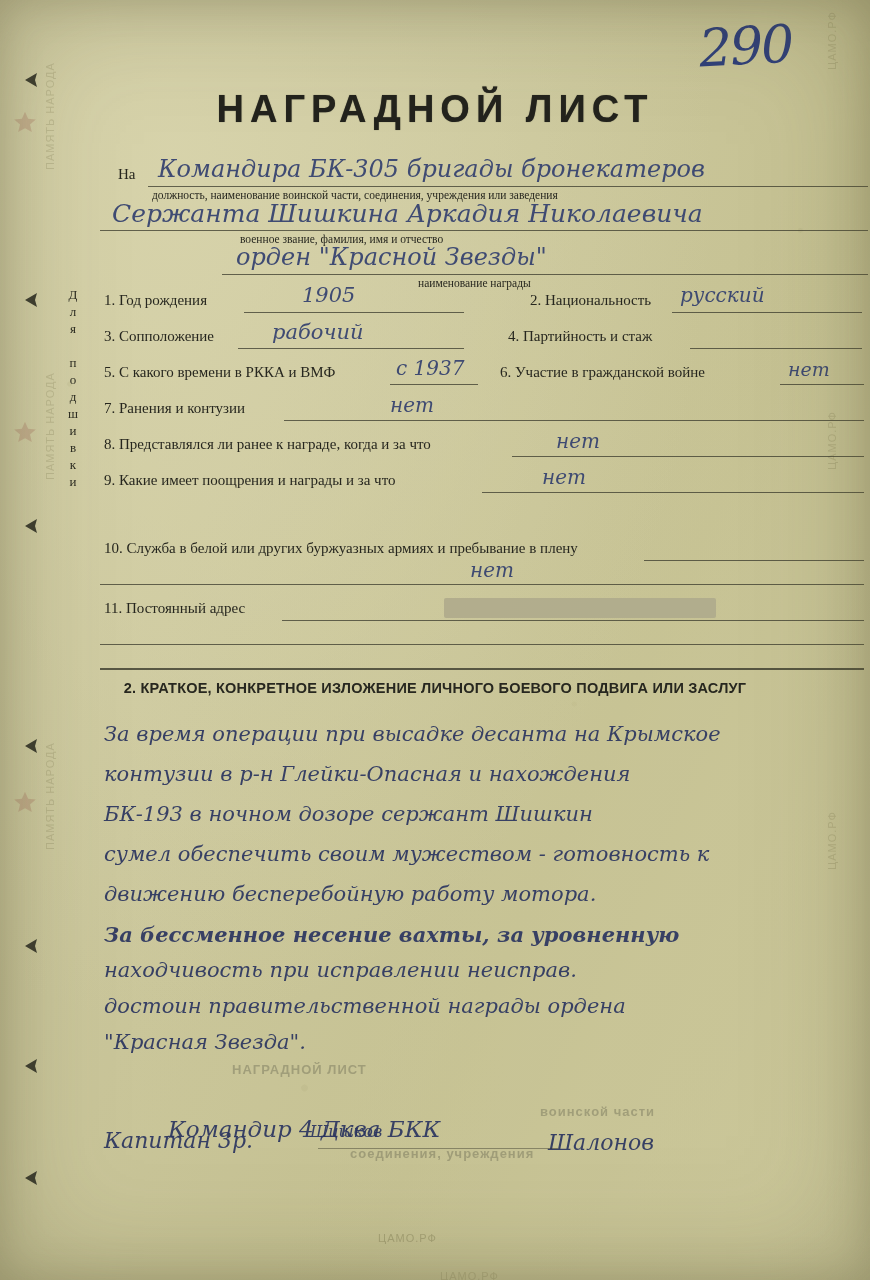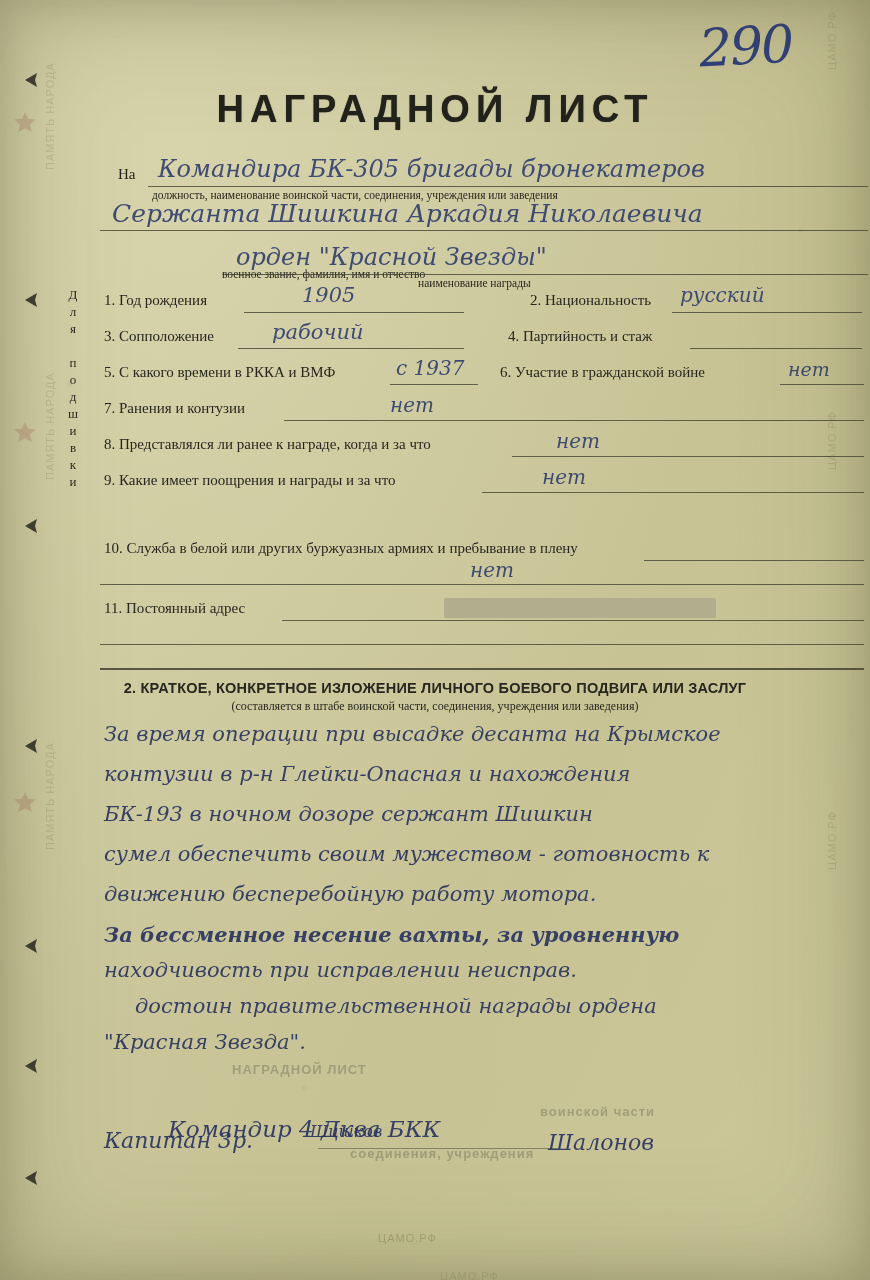--- a/index.html
+++ b/index.html
@@ -234,21 +234,21 @@
 
   <div class="title">НАГРАДНОЙ ЛИСТ</div>
 
   <div class="pr" style="left:118px; top:166px;">На</div>
   <div class="ln" style="left:148px; top:186px; width:720px;"></div>
   <div class="hw" style="left:158px; top:155px; font-size:24px;">Командира БК-305 бригады бронекатеров</div>
   <div class="pr small" style="left:152px; top:189px;">должность, наименование воинской части, соединения, учреждения или заведения</div>
 
   <div class="ln" style="left:100px; top:230px; width:768px;"></div>
   <div class="hw" style="left:112px; top:199px; font-size:25px;">Сержанта Шишкина Аркадия Николаевича</div>
-  <div class="pr small" style="left:222px; top:233px;margin-top:35px;">военное звание, фамилия, имя и отчество</div>
+  <div class="pr small" style="left:240px; top:233px;">военное звание, фамилия, имя и отчество</div>
 
   <div class="ln" style="left:222px; top:274px; width:646px;"></div>
   <div class="hw" style="left:236px; top:243px; font-size:24px;">орден "Красной Звезды"</div>
   <div class="pr small" style="left:418px; top:277px;">наименование награды</div>
 
   <div class="vlabel">
     <span>Д</span>
       <span>л</span>
       <span>я</span>
       <span>&nbsp;</span>
@@ -338,30 +338,29 @@
     <span>Постоянный адрес</span>
   </div>
   <div class="ln" style="left:282px; top:620px; width:582px;"></div>
   <div class="ln" style="left:100px; top:644px; width:764px;"></div>
   <div class="redact" style="left:444px; top:598px; width:272px; height:20px;"></div>
   <div class="hw" style="left:300px; top:614px; font-size:20px;"></div>
 
   <div class="ln thick" style="left:100px; top:668px; width:764px;"></div>
 
   <div class="pr bold" style="left:0; top:680px; width:870px; text-align:center; font-size:14.5px; letter-spacing:.2px;">2. КРАТКОЕ, КОНКРЕТНОЕ ИЗЛОЖЕНИЕ ЛИЧНОГО БОЕВОГО ПОДВИГА ИЛИ ЗАСЛУГ</div>
-  <div class="pr" style="left:0; top:699px; width:870px; text-align:center; font-size:12px;">(составляется в штабе воинской части, соединения, учреждения или заведения)</div>
 
   <div class="hw dark" style="left:104px; top:722px; font-size:21px;">За время операции при высадке десанта на Крымское</div>
   <div class="hw dark" style="left:104px; top:762px; font-size:21px;">контузии в р-н Глейки-Опасная и нахождения</div>
   <div class="hw dark" style="left:104px; top:802px; font-size:21px;">БК-193 в ночном дозоре сержант Шишкин</div>
   <div class="hw dark" style="left:104px; top:842px; font-size:21px;">сумел обеспечить своим мужеством - готовность к</div>
   <div class="hw dark" style="left:104px; top:882px; font-size:21px;">движению бесперебойную работу мотора.</div>
   <div class="hw dark" style="left:104px; top:922px; font-size:21px;font-weight:bold;">За бессменное несение вахты, за уровненную</div>
   <div class="hw dark" style="left:104px; top:958px; font-size:21px;">находчивость при исправлении неисправ.</div>
-  <div class="hw dark" style="left:104px; top:994px; font-size:21px;margin-left:31px;">достоин правительственной награды ордена</div>
+  <div class="hw dark" style="left:104px; top:994px; font-size:21px;">достоин правительственной награды ордена</div>
   <div class="hw dark" style="left:104px; top:1030px; font-size:21px;">"Красная Звезда".</div>
 
   <div class="faded-stamp" style="left:232px; top:1062px;">НАГРАДНОЙ ЛИСТ</div>
   <div class="faded-stamp" style="left:350px; top:1146px;">соединения, учреждения</div>
   <div class="faded-stamp" style="left:540px; top:1104px;">воинской части</div>
 
   <div class="hw dark" style="left:168px; top:1076px; font-size:23px;margin-top:40px;">Командир 4 Дква БКК</div>
   <div class="hw dark" style="left:104px; top:1128px; font-size:22px;">Капитан 3р.</div>
   <div class="hw dark" style="left:310px; top:1122px; font-size:16px;">Шишков</div>
   <div class="hw dark" style="left:548px; top:1130px; font-size:22px;">Шалонов</div>

